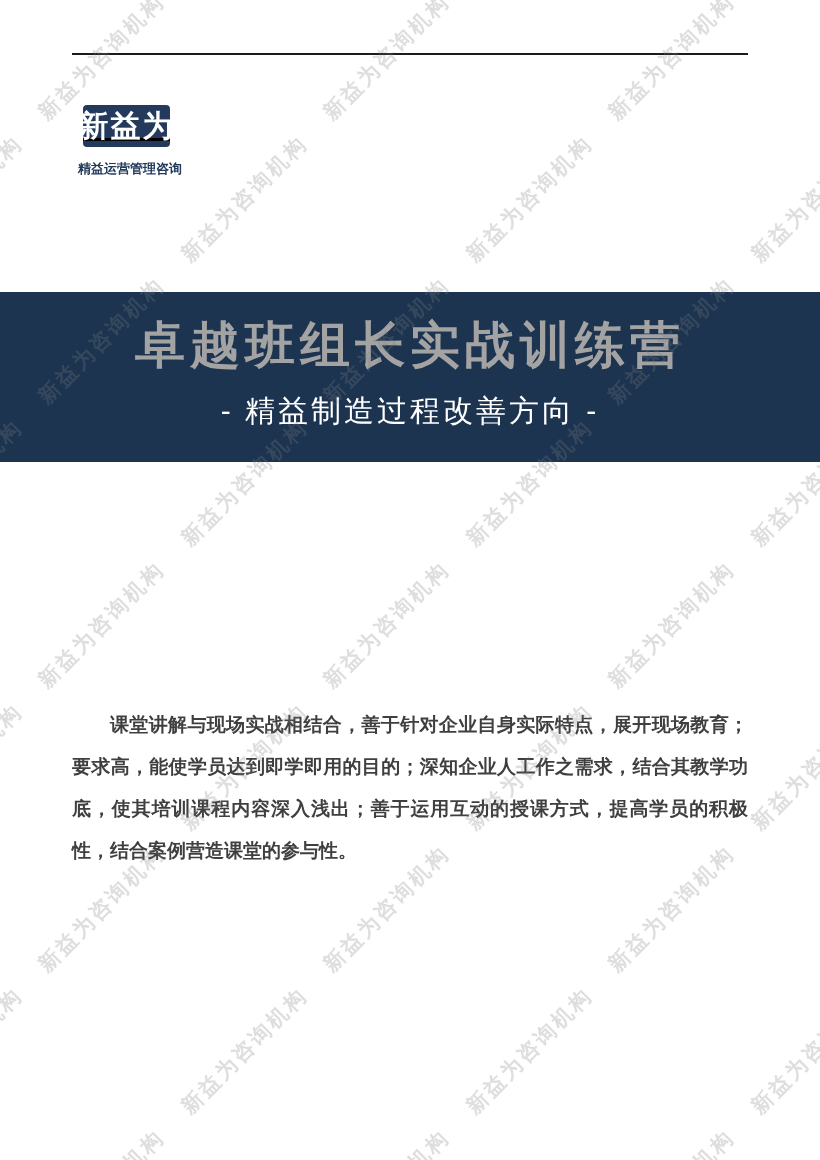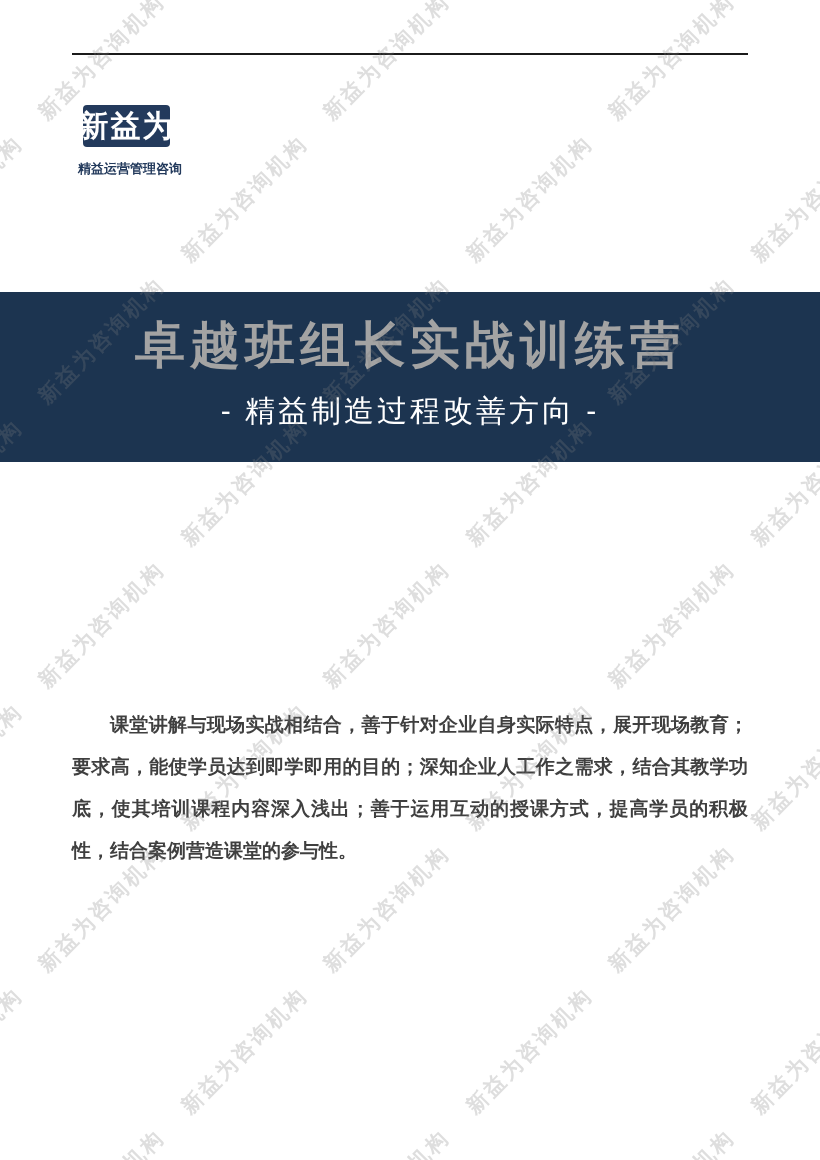--- a/index.html
+++ b/index.html
@@ -27,20 +27,21 @@
   
   .logo { position: absolute; left: 83px; top: 105px; }
   .logo-box {
     width: 87px;
     height: 42px;
     border-radius: 4px;
     display: flex;
     align-items: center;
     justify-content: center;
     overflow: hidden;
+    text-decoration: underline;
   }
   .logo-main {
     color: #ffffff;
     font-size: 30px;
     font-weight: bold;
     letter-spacing: 2px;
     line-height: 1;
     white-space: nowrap;
   }
   .logo-sub {

